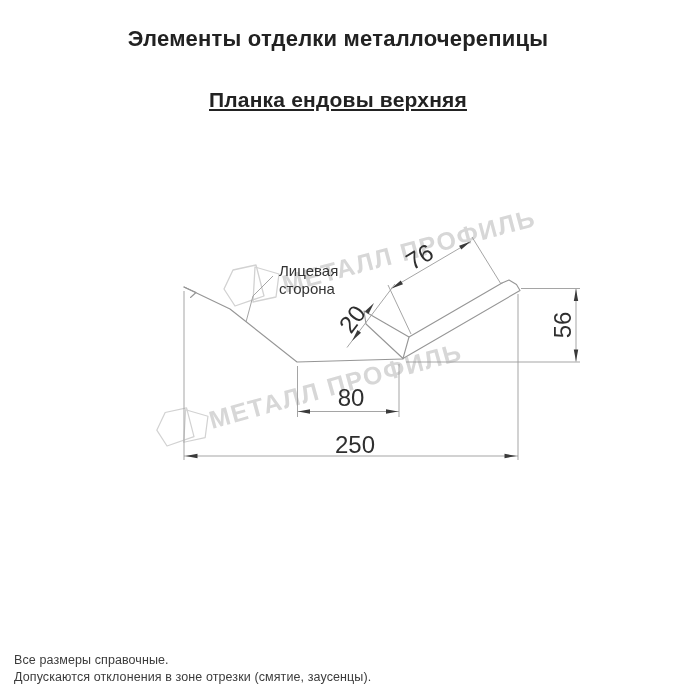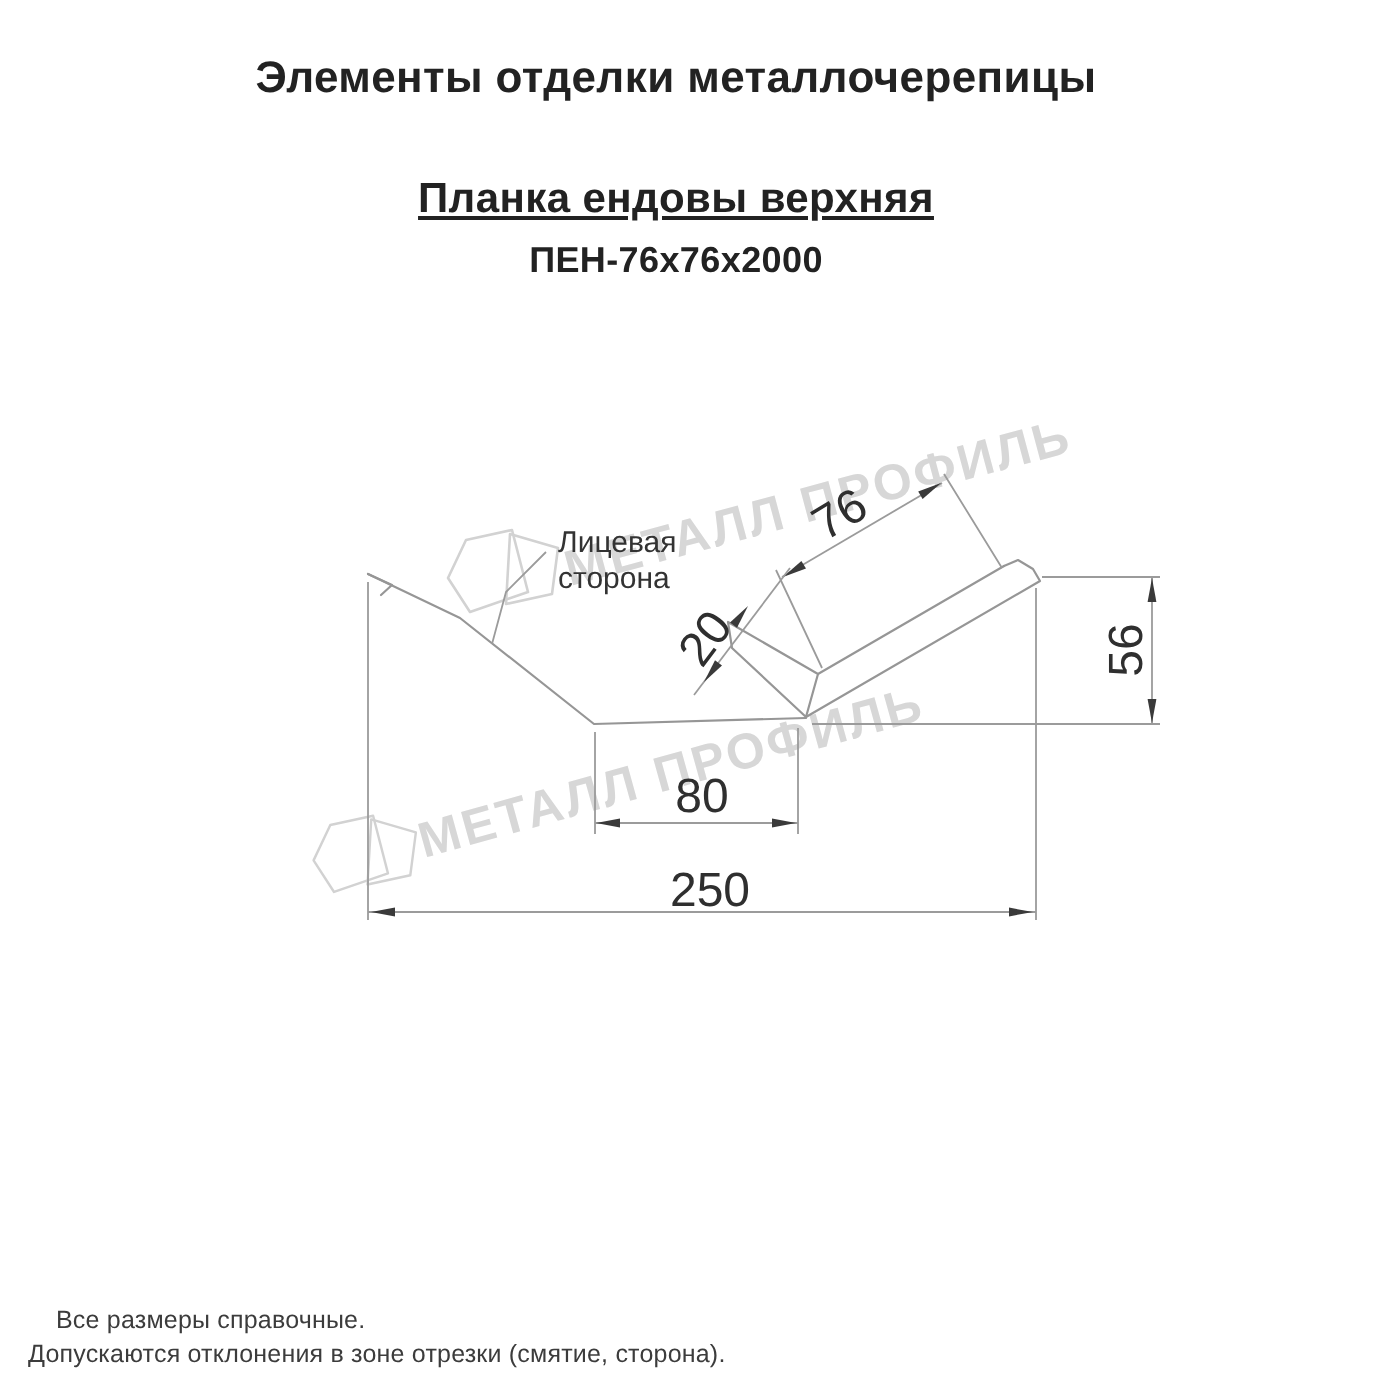--- a/index.html
+++ b/index.html
@@ -5,39 +5,38 @@
   html,body{margin:0;padding:0;background:#fff;}
   #page{
     position:relative;width:700px;height:700px;background:#ffffff;
     font-family:"Liberation Sans", sans-serif;overflow:hidden;
   }
   .hdr{position:absolute;left:0;width:676px;text-align:center;color:#222;font-weight:bold;}
   #title{top:26px;font-size:22px;letter-spacing:0.2px;}
   #product-name{top:88px;font-size:21px;letter-spacing:0.2px;text-decoration:underline;}
   #product-code{top:120px;font-size:18px;letter-spacing:0.2px;}
   .note{position:absolute;left:14px;font-size:12.5px;color:#3c3c3c;letter-spacing:0.1px;}
-  #note1{top:653px;margin-left:14px;}
+  #note1{top:653px;}
   #note2{top:670px;}
   svg{position:absolute;left:0;top:0;}
   .outline{stroke:#969696;stroke-width:1.1;fill:none;stroke-linejoin:round;stroke-linecap:round;}
   .dimline{stroke:#9b9b9b;stroke-width:0.9;fill:none;}
   .arr{fill:#3a3a3a;stroke:none;}
   .dimtxt{font-family:"Liberation Sans", sans-serif;font-size:24px;fill:#2f2f2f;}
   .lbltxt{font-family:"Liberation Sans", sans-serif;font-size:15px;fill:#333;}
   .wm{font-family:"Liberation Sans", sans-serif;font-size:25px;font-weight:bold;fill:#d7d7d7;letter-spacing:1.5px;}
   .wmlogo{stroke:#d2d2d2;stroke-width:1.3;fill:none;stroke-linejoin:round;}
 </style>
 </head>
 <body>
 
 <div id="page">
 
   <div id="title" class="hdr">Элементы отделки металлочерепицы</div>
   <div id="product-name" class="hdr">Планка ендовы верхняя</div>
-  <div id="product-code" class="hdr">ПЕН-76x76x2000</div>
 
   <svg width="700" height="700" viewBox="0 0 700 700">
 
     <g>
       <text class="wm" transform="translate(285,293) rotate(-15)">МЕТАЛЛ ПРОФИЛЬ</text>
       <text class="wm" transform="translate(212,429) rotate(-15.5)">МЕТАЛЛ ПРОФИЛЬ</text>
       <g transform="translate(221,263)">
         <path class="wmlogo" d="M3,26 L12,7 L35,2 L43,33 L14,43 Z"></path>
         <path class="wmlogo" d="M34,4 L58,11 L55,34 L32,39 Z"></path>
       </g>
@@ -96,15 +95,15 @@
 
     <g>
       <path class="dimline" d="M273,276 L253,296 L246,322"></path>
       <text class="lbltxt" x="279" y="276">Лицевая</text>
       <text class="lbltxt" x="279" y="294">сторона</text>
     </g>
 
   </svg>
 
   <div id="note1" class="note">Все размеры справочные.</div>
-  <div id="note2" class="note">Допускаются отклонения в зоне отрезки (смятие, сторона).</div>
+  <div id="note2" class="note">Допускаются отклонения в зоне отрезки (смятие, заусенцы).</div>
 
 </div>
 
 </body></html>

